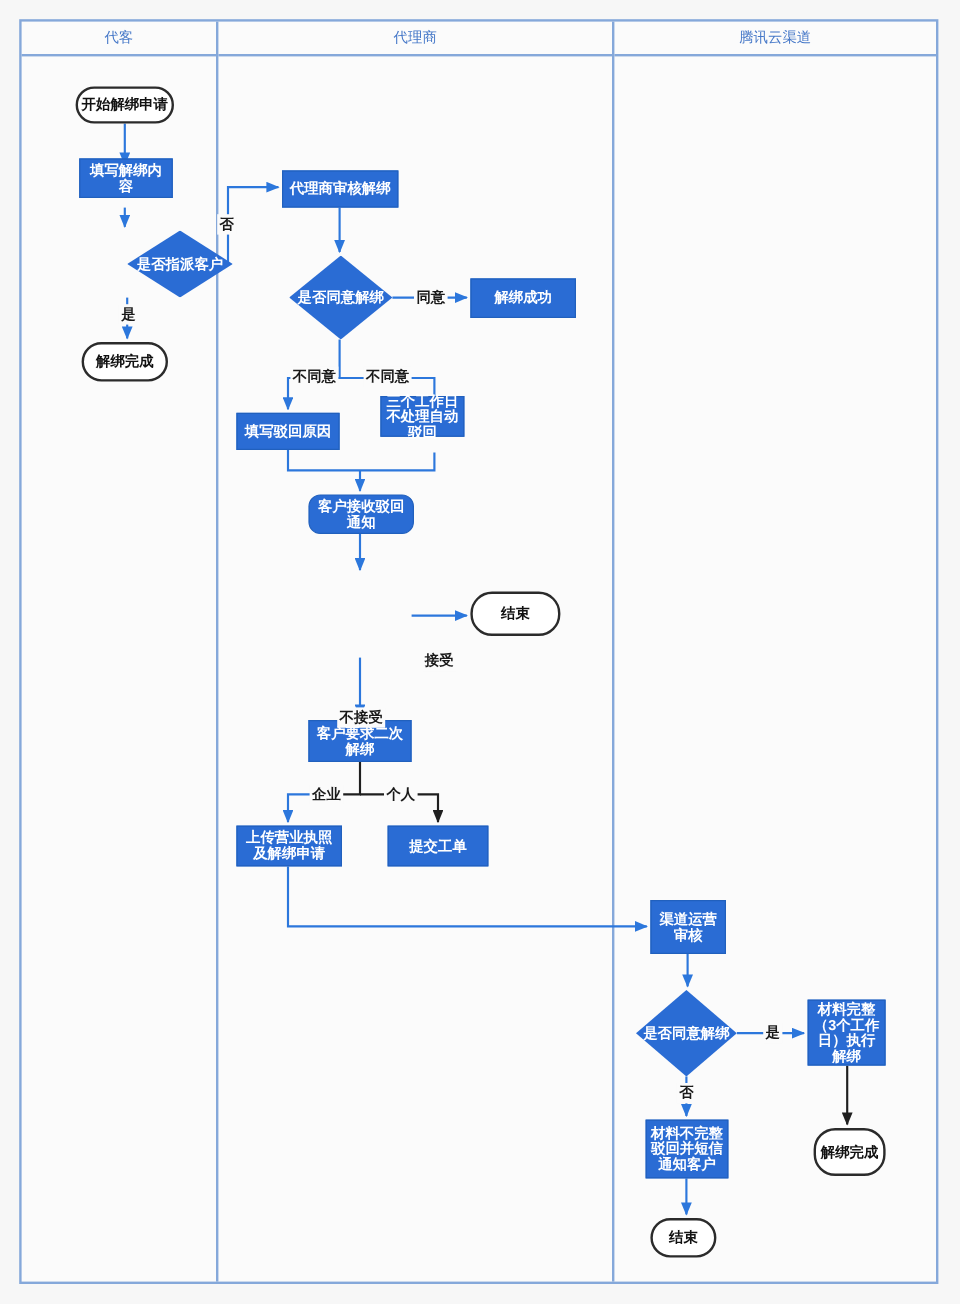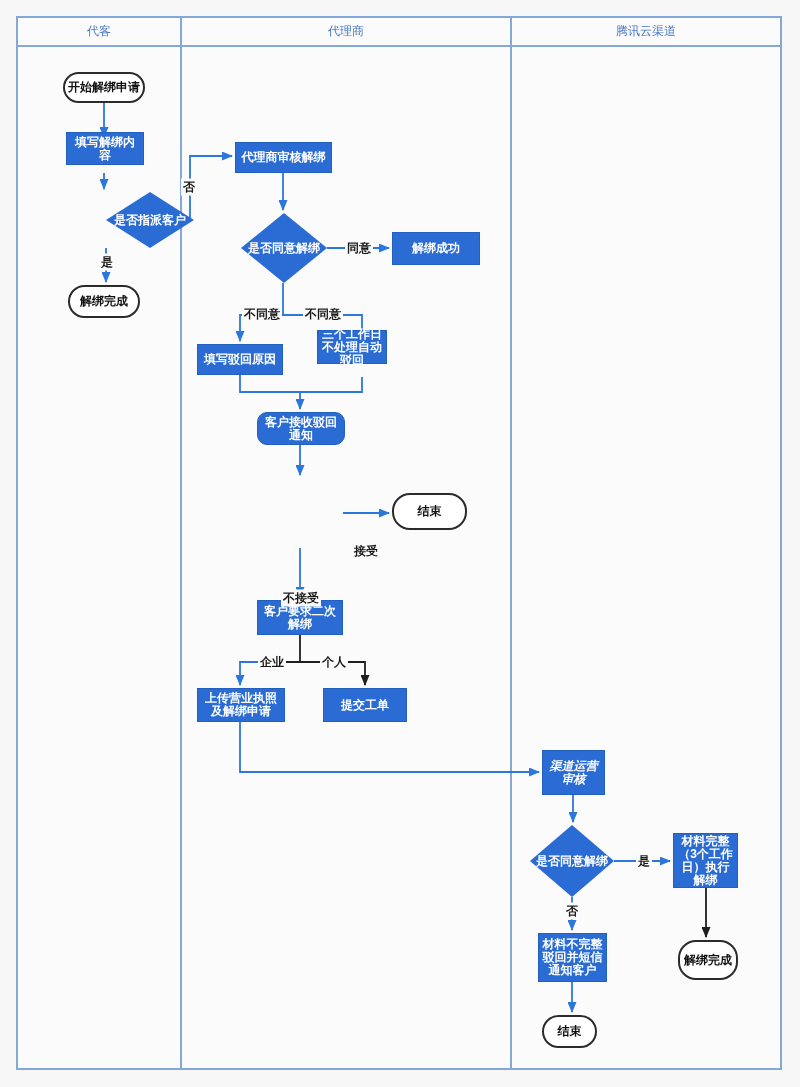--- a/index.html
+++ b/index.html
@@ -166,21 +166,21 @@
       </div>
       <div class="node process" style="left: 257px; top: 600px; width: 86px; height: 35px;">
         <span>客户要求二次解绑</span>
       </div>
       <div class="node process" style="left: 197px; top: 688px; width: 88px; height: 34px;">
         <span>上传营业执照及解绑申请</span>
       </div>
       <div class="node process" style="left: 323px; top: 688px; width: 84px; height: 34px; justify-content: center;">
         <span>提交工单</span>
       </div>
-      <div class="node process" style="left: 542px; top: 750px; width: 63px; height: 45px; font-style: italic;">
+      <div class="node process" style="left: 542px; top: 750px; width: 63px; height: 45px;">
         <span>渠道运营审核</span>
       </div>
       <div class="node decision" style="left: 530px; top: 825px; width: 84px; height: 72px;">
         <span>是否同意解绑</span>
       </div>
       <div class="node process" style="left: 673px; top: 833px; width: 65px; height: 55px;">
         <span>材料完整（3个工作日）执行解绑</span>
       </div>
       <div class="node terminal" style="left: 678px; top: 940px; width: 60px; height: 40px;">
         <span>解绑完成</span>

